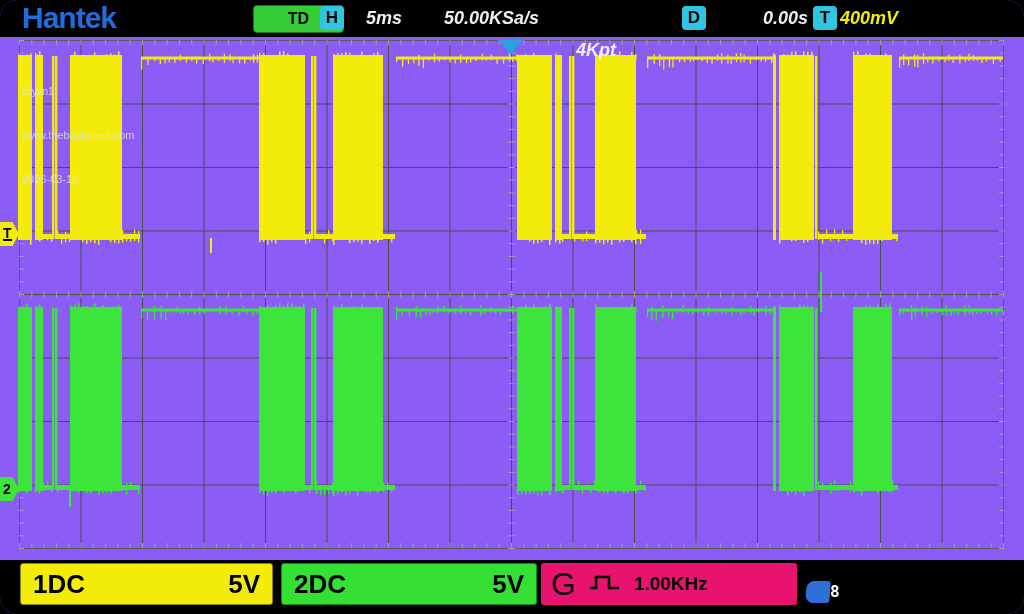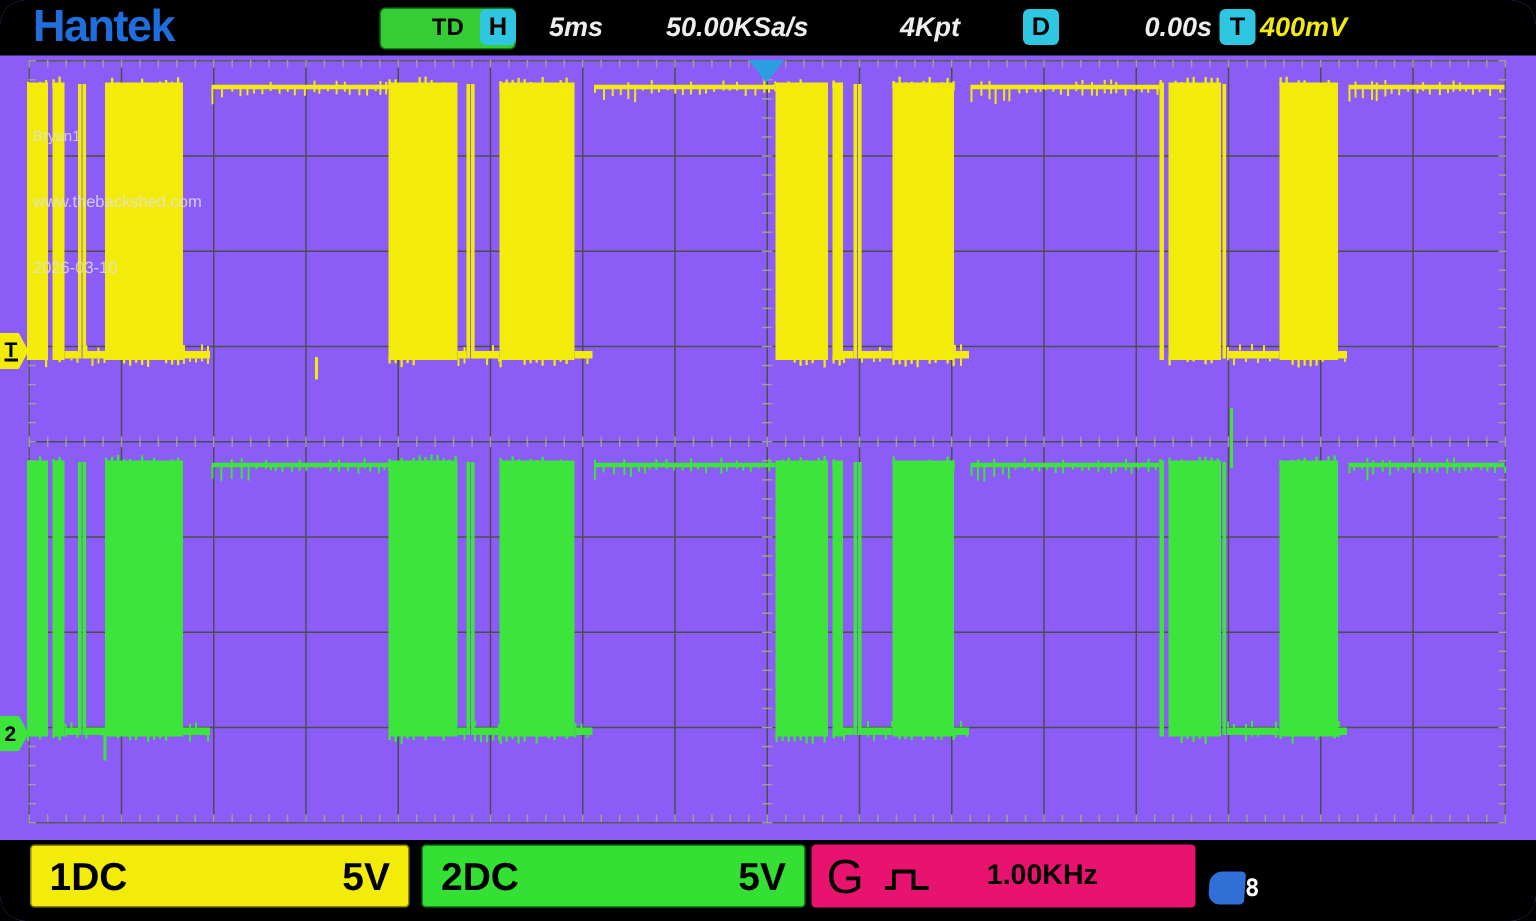--- a/index.html
+++ b/index.html
@@ -9,21 +9,21 @@
   #header{position:absolute;left:0;top:0;width:1024px;height:37px;background:#000;z-index:5;}
   .logo{position:absolute;left:22px;top:1px;font-size:30px;font-weight:800;letter-spacing:-1px;
         color:#1e6ede;}
   .hbtn{position:absolute;display:flex;align-items:center;justify-content:center;
         font-weight:bold;color:#000;}
   .td-btn{left:210px;top:5px;width:89px;height:26px;background:#35cc35;border:1px solid #157a15;
           border-radius:4px;font-size:16px;margin-left:43px;}
   .cyan-ic{width:24px;height:24px;background:#2fc6e2;border-radius:4px;font-size:17px;top:6px;}
   #h-icon{left:320px;} #d-icon{left:682px;} #t-icon{left:813px;}
   .htext{position:absolute;top:8px;font-size:18px;font-weight:bold;color:#eee;font-style:italic;}
-  #tb-text{left:366px;} #sr-text{left:444px;} #mem-text{left:600px;} #ofs-text{left:763px;}
+  #tb-text{left:366px;} #sr-text{left:444px;} #mem-text{left:576px;margin-top:32px;} #ofs-text{left:763px;}
   #trig-text{left:840px;color:#f3ec0a;}
   
   #scope{position:absolute;left:0;top:0;z-index:1;}
   #overlay-text{position:absolute;left:22px;top:86px;z-index:3;color:rgba(225,225,225,0.82);}
   #overlay-text .l1{font-size:10px;margin-bottom:8px;}
   #overlay-text .l2,#overlay-text .l3{font-size:11px;margin-bottom:2px;margin-top:32px;}
   .marker{position:absolute;left:0;width:19px;height:24px;z-index:3;display:flex;align-items:center;
           padding-left:3px;box-sizing:border-box;font-weight:bold;font-size:14px;color:#000;
           clip-path:polygon(0 0,66% 0,100% 50%,66% 100%,0 100%);}
   #ch1-marker{top:222px;background:#f3ec0a;}
@@ -37,21 +37,21 @@
   .chbox{position:absolute;top:3px;height:42px;border-radius:3px;display:flex;align-items:center;
          justify-content:space-between;padding:0 12px;box-sizing:border-box;color:#000;
          font-weight:bold;font-size:26px;}
   #ch1-box{left:20px;width:253px;background:#f3ec0a;border:1px solid #8a8405;}
   #ch2-box{left:281px;width:256px;background:#35e035;border:1px solid #128a12;}
   .chleft{display:flex;align-items:baseline;}
   #gen-box{position:absolute;left:541px;top:3px;width:256px;height:42px;background:#e8136e;
            border-radius:3px;display:flex;align-items:center;padding:0 10px;box-sizing:border-box;color:#000;}
   #gen-g{font-size:32px;font-weight:400;margin-right:12px;}
   .gen-rows{display:flex;flex-direction:column;justify-content:center;}
-  .gen-row1{display:flex;align-items:flex-end;gap:36px;}
+  .gen-row1{display:flex;align-items:flex-start;gap:12px;}
   .gen-row1 svg{display:block;}
   .gen-freq,.gen-amp{font-size:19px;font-weight:bold;white-space:pre;}
   #b-icon{position:absolute;left:806px;top:21px;width:24px;height:22px;background:#2f6fd6;
           border-radius:8px 3px 3px 8px;transform:skewX(-4deg);}
   #b-char{position:absolute;left:830px;top:21px;color:#fff;font-family:"DejaVu Sans Mono",monospace;
           font-weight:bold;font-size:16px;line-height:22px;}
 </style>
 </head>
 <body>
 

